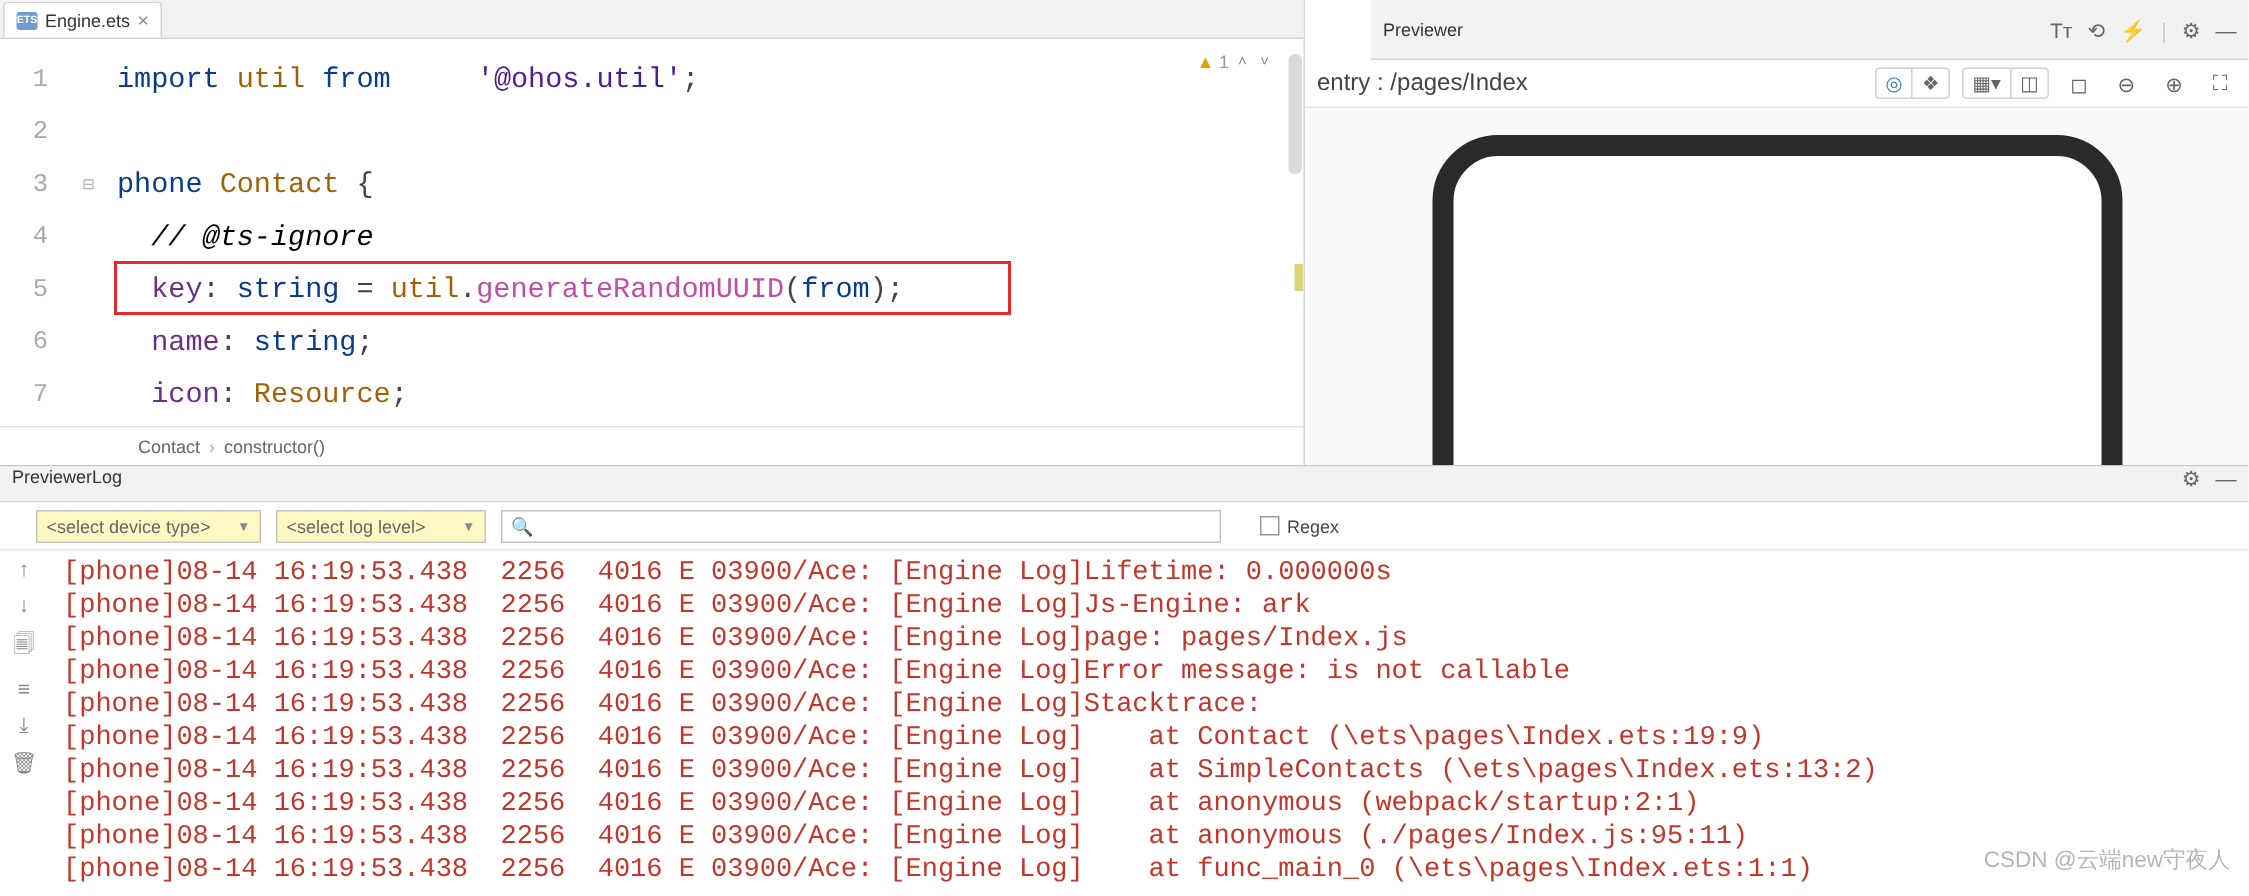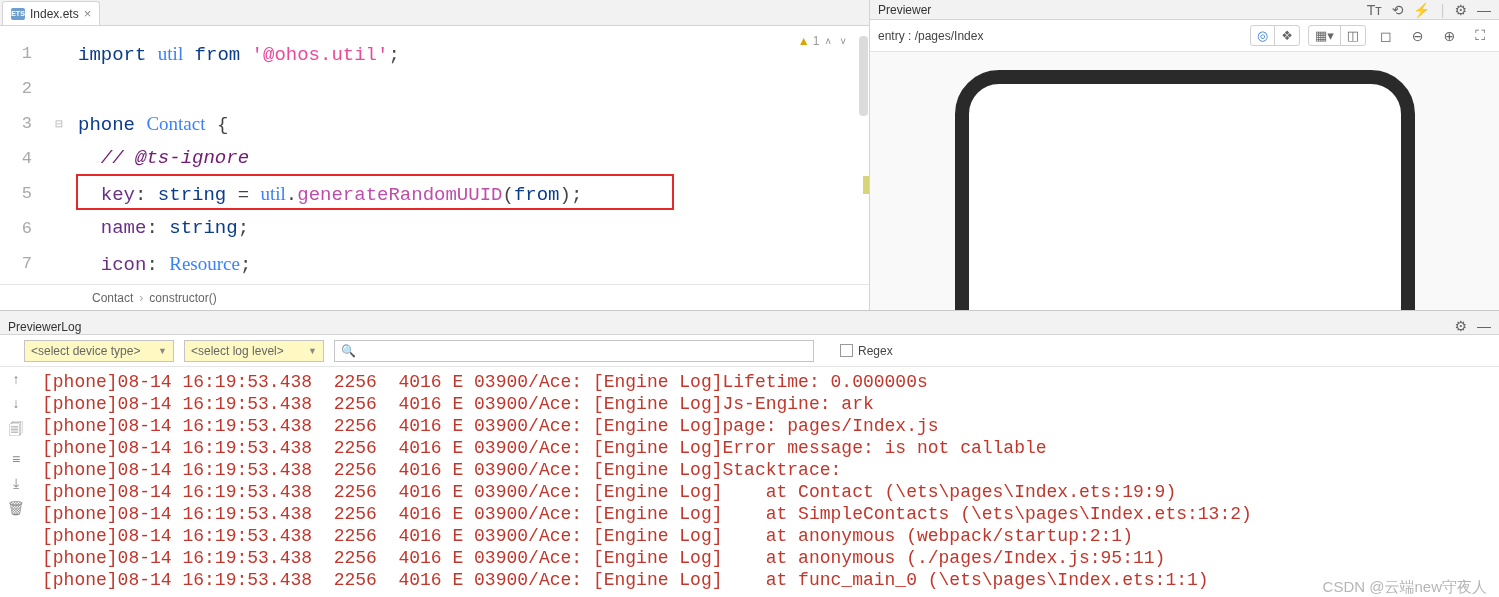--- a/index.html
+++ b/index.html
@@ -12,75 +12,75 @@
 .tab-icon { width: 14px; height: 12px; background: #6c9ed0; border-radius: 2px; display: inline-flex; align-items: center; justify-content: center; color: #fff; font-size: 7px; font-weight: bold; }
 .tab-close { color: #888; font-size: 13px; cursor: pointer; }
 .code-area { flex: 1; display: flex; overflow: hidden; position: relative; }
 .gutter { width: 50px; padding-top: 10px; background: #fff; text-align: right; color: #a9a9a9; font-family: "Consolas","Courier New",monospace; font-size: 17px; line-height: 35px; padding-right: 18px; }
 .gutter div { height: 35px; }
 .fold-strip { width: 18px; padding-top: 10px; }
 .fold-dash { color: #b0b0b0; font-size: 10px; height:35px; line-height:35px; text-align:center; }
 .code { flex: 1; padding-top: 10px; font-family: "Consolas","Courier New",monospace; font-size: 19px; line-height: 35px; position: relative; }
 .code-line { height: 35px; white-space: pre; padding-left: 10px; }
 .kw { color: #0a3b8c; font-weight: 500; }
-.cls { color: #3b82f6; font-family: Liberation Serif, serif; }
+.cls { color: #a16207; }
 .fn  { color: #c04daa; }
-.str { color: #ec4899; }
-.cmt { color: #701a75; font-style: italic; }
+.str { color: #4c1d95; margin-left: 46px; }
+.cmt { color: #000000; font-style: italic; }
 .punc { color: #444; }
 .prop { color: #6b3085; }
 .red-box { position: absolute; border: 2px solid #e62828; top: 148px; left: 8px; width: 598px; height: 36px; }
 .warn-badge { position: absolute; top: 8px; right: 20px; display: flex; align-items: center; gap: 3px; color: #999; font-size: 12px; }
 .warn-triangle { color: #d9a300; }
 .arrow-btn { color: #888; font-size: 10px; padding: 0 3px; cursor: pointer; }
 .change-marker { position:absolute; right:0; width:6px; background:#d8d47a; }
 .change-marker.m1 { top: 150px; height: 18px; }
 .breadcrumb { height: 26px; border-top: 1px solid #e5e5e5; display: flex; align-items: center; padding-left: 92px; font-size: 12px; color: #666; gap: 6px; }
 .breadcrumb .sep { color: #aaa; }
 .scroll-thumb { position:absolute; right:1px; top:10px; width:9px; height:80px; background:rgba(0,0,0,.14); border-radius:4px; }
 
 .previewer-pane { flex: 1; display: flex; flex-direction: column; }
-.previewer-header { height: 20px; border-bottom: 1px solid #d4d4d4; display: flex; align-items: center; padding: 0 8px; background:#f2f2f2; }
+.previewer-header { height: 40px; border-bottom: 1px solid #d4d4d4; display: flex; align-items: center; padding: 0 8px; background:#f2f2f2;margin-left:44px; }
 .previewer-title { flex: 1; font-size: 12px; }
 .header-icons { display: flex; gap: 10px; color: #666; align-items: center; }
 .header-icons span { cursor: pointer; font-size: 14px; }
 .previewer-toolbar { height: 32px; border-bottom: 1px solid #e5e5e5; display: flex; align-items: center; padding: 0 8px; gap: 8px; }
-.entry-label { flex: 1; font-size: 12px; color: #444; }
+.entry-label { flex: 1; font-size: 16px; color: #444; }
 .tb-group { display:flex; align-items:center; border:1px solid #d0d0d0; border-radius:3px; }
 .tb-btn { padding: 2px 6px; color:#666; font-size:13px; border-right:1px solid #d0d0d0; cursor:pointer; display:flex; align-items:center; }
 .tb-btn:last-child { border-right:none; }
 .tb-solo { padding:2px 6px; color:#666; font-size:14px; cursor:pointer; }
 .device-canvas { flex:1; background:#f9f9f9; display:flex; justify-content:center; align-items:flex-start; padding-top:18px; overflow:hidden; }
 .phone { width:460px; height:600px; border:14px solid #2a2a2a; border-radius:44px; background:#fff; position:relative; }
 
 .log-panel { border-top:1px solid #c9c9c9; }
-.log-header { height:24px; background:#f2f2f2; border-bottom:1px solid #d4d4d4; display:flex; align-items:flex-end; padding:0 8px; }
+.log-header { height:24px; background:#f2f2f2; border-bottom:1px solid #d4d4d4; display:flex; align-items:flex-start; padding:0 8px; }
 .log-title { flex:1; font-size:12px; }
 .log-filter-bar { height:32px; display:flex; align-items:center; padding:0 24px; gap:10px; border-bottom:1px solid #e5e5e5; background:#fff; }
 .select { border:1px solid #c4c4c4; padding:3px 6px; font-size:12px; background:#fef9c3; display:flex; align-items:center; gap:8px; min-width:150px; color:#666; }
 .select .arrow { margin-left:auto; font-size:9px; color:#888; }
 .search-box { border:1px solid #c4c4c4; padding:3px 6px; font-size:12px; flex:1; max-width:480px; display:flex; align-items:center; gap:6px; color:#aaa; }
 .checkbox { display:flex; align-items:center; gap:5px; font-size:12px; color:#444;padding-left:16px; }
 .checkbox-box { width:13px; height:13px; border:1px solid #999; background:#fff; }
 .log-body { display:flex; }
 .log-side { width:32px; padding-top:4px; display:flex; flex-direction:column; align-items:center; gap:8px; color:#888; }
 .log-side span { font-size:14px; cursor:pointer; }
 .log-lines { flex:1; padding:4px 10px; font-family:"Consolas","Courier New",monospace; font-size:18px; line-height:22px; }
 .log-line { color:#c3362b; white-space:pre; }
-.watermark { position:absolute; right:12px; bottom:0; font-size:15px; color:rgba(120,120,120,.55); font-family:Arial,sans-serif; }
+.watermark { position:absolute; right:12px; bottom:14px; font-size:15px; color:rgba(120,120,120,.55); font-family:Arial,sans-serif; }
 </style>
 </head>
 <body>
 
 <div class="top-row">
   <div class="editor-pane">
     <div class="tab-bar">
       <div class="tab">
         <span class="tab-icon">ETS</span>
-        <span>Index.ets</span>
+        <span>Engine.ets</span>
         <span class="tab-close">×</span>
       </div>
     </div>
     <div class="code-area">
       <div class="gutter">
         <div>1</div>
         <div>2</div>
         <div>3</div>
         <div>4</div>
         <div>5</div>

